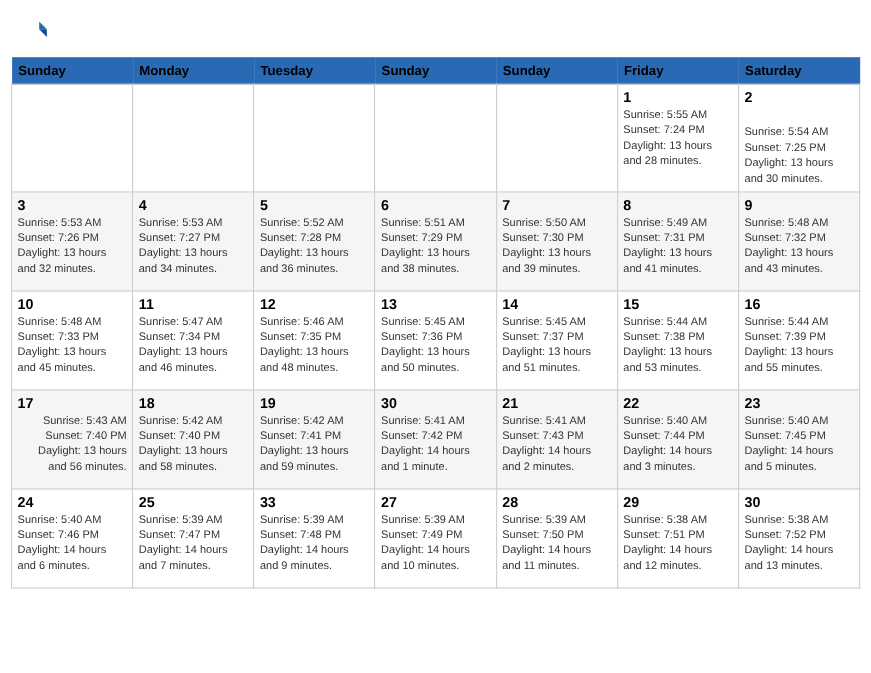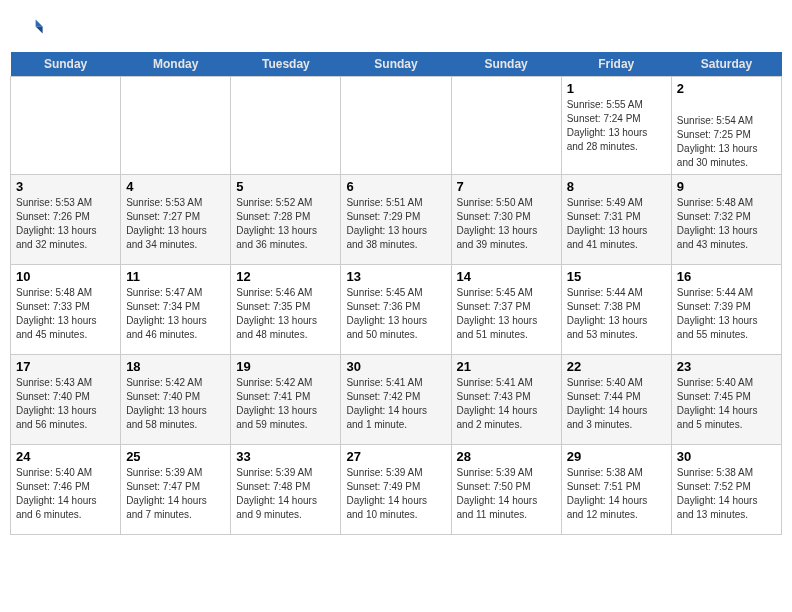--- a/index.html
+++ b/index.html
@@ -47,23 +47,23 @@
       font-size: 15px;
       color: #444;
     }
     table {
       width: 100%;
       border-collapse: collapse;
       font-size: 10.5px;
     }
     thead tr th {
       background-color: #2a6ab5;
-      color: #e5e5e5;
+      color: #000000;
       font-weight: bold;
-      text-align: center;
+      text-align: left;
       padding: 5px 6px;
       font-size: 12px;
     }
     tbody tr td {
       border: 1px solid #ccc;
       vertical-align: top;
       padding: 4px 5px;
       min-height: 80px;
       height: 90px;
       background: #fff;
@@ -238,21 +238,21 @@
           <div class="day-num">16</div>
           <div class="day-info" style="white-space: pre-line;">Sunrise: 5:44 AM
 Sunset: 7:39 PM
 Daylight: 13 hours
 and 55 minutes.</div>
         </td>
       </tr>
       <tr>
         <td>
           <div class="day-num">17</div>
-          <div class="day-info" style="white-space: pre-line;">Sunrise: 5:43 AM
+          <div class="day-info" style="white-space: pre-line; text-align: right;">Sunrise: 5:43 AM
 Sunset: 7:40 PM
 Daylight: 13 hours
 and 56 minutes.</div>
         </td>
         <td>
           <div class="day-num">18</div>
           <div class="day-info" style="white-space: pre-line;">Sunrise: 5:42 AM
 Sunset: 7:40 PM
 Daylight: 13 hours
 and 58 minutes.</div>

